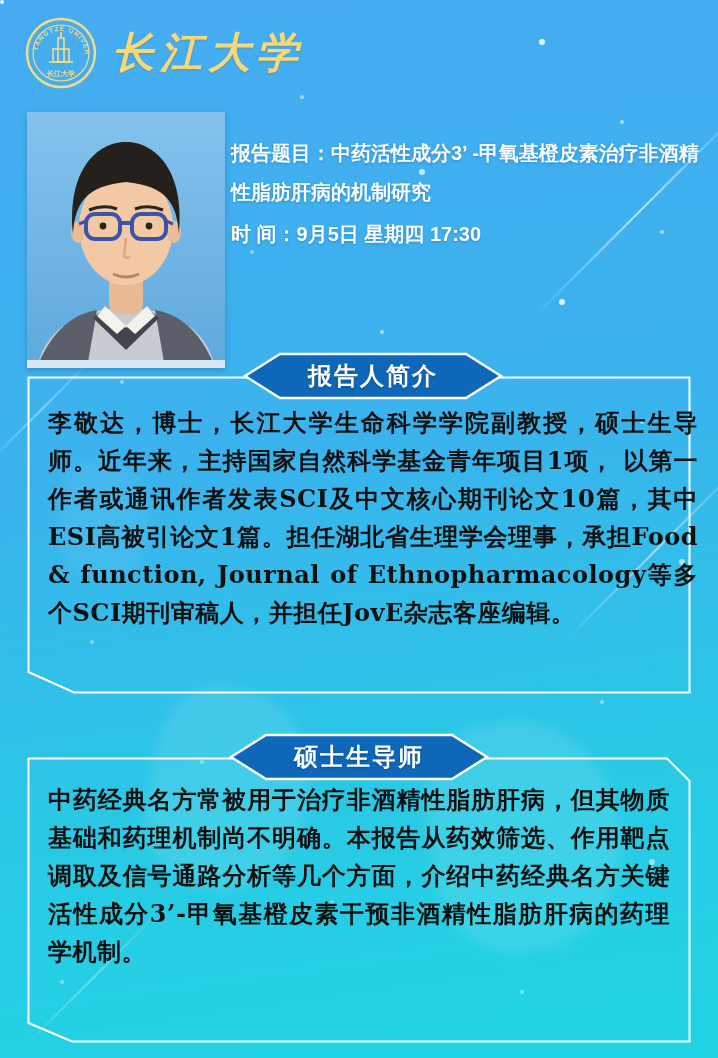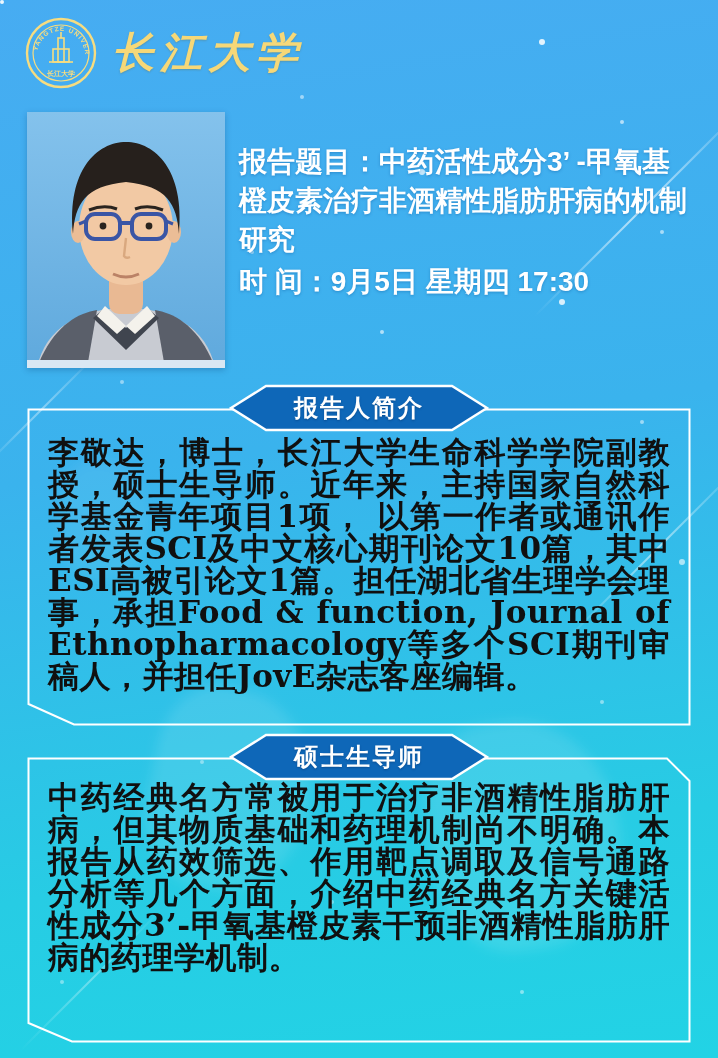--- a/index.html
+++ b/index.html
@@ -36,40 +36,40 @@
   .uni-name{font-family:"DejaVu Serif","Liberation Serif",serif;font-size:42px;font-weight:bold;
     color:#F6D878;font-style:italic;letter-spacing:6px;text-shadow:0 1px 2px rgba(120,80,0,.25);}
 
   
   .photo{position:absolute;left:27px;top:112px;width:198px;height:256px;box-shadow:0 2px 6px rgba(0,40,90,.25);}
   .photo svg{display:block;}
 
   
   .info{position:absolute;left:231px;top:134px;width:468px;color:#fff;font-weight:bold;
     text-shadow:0 1px 3px rgba(0,70,140,.35);}
-  .info p{margin:8px;font-size:28px;line-height:39px;}
+  .info p{margin:0;font-size:20px;line-height:39px;}
   .info .row-title{margin-bottom:2px;}
   .info .row-time{margin-top:3px;}
   .info .row-place{margin-top:11px;}
   .info .row-speaker{margin-top:10px;}
 
   
   .section{position:absolute;left:27px;width:664px;}
   .section .border-svg{position:absolute;left:0;top:0;}
-  .sec1{top:408px;height:318px;}
+  .sec1{top:376px;height:318px;padding-left:28px;}
   .sec2{top:757px;height:286px;}
   .banner{position:absolute;left:50%;transform:translateX(-50%);top:-24px;width:262px;height:48px;}
   .banner svg{position:absolute;left:0;top:0;}
   .banner .banner-label{position:absolute;left:0;top:0;width:100%;height:100%;
     display:flex;align-items:center;justify-content:center;
     color:#fff;font-size:24px;font-weight:bold;letter-spacing:2px;text-shadow:0 1px 2px rgba(0,40,90,.4);}
   .section .body-text{
     position:absolute;left:21px;right:21px;top:28px;
     font-family:"DejaVu Serif","Liberation Serif",serif;font-weight:bold;
-    color:#101010;font-size:31px;line-height:32px;letter-spacing:.5px;text-align:justify;}
+    color:#101010;font-size:24px;line-height:38px;letter-spacing:.5px;text-align:justify;}
   .sec2 .body-text{top:24px;}
 </style>
 </head>
 <body>
 
 <div class="poster">
 
   <i class="speckles"></i>
   <i class="streak s1"></i>
   <i class="streak s2"></i>

